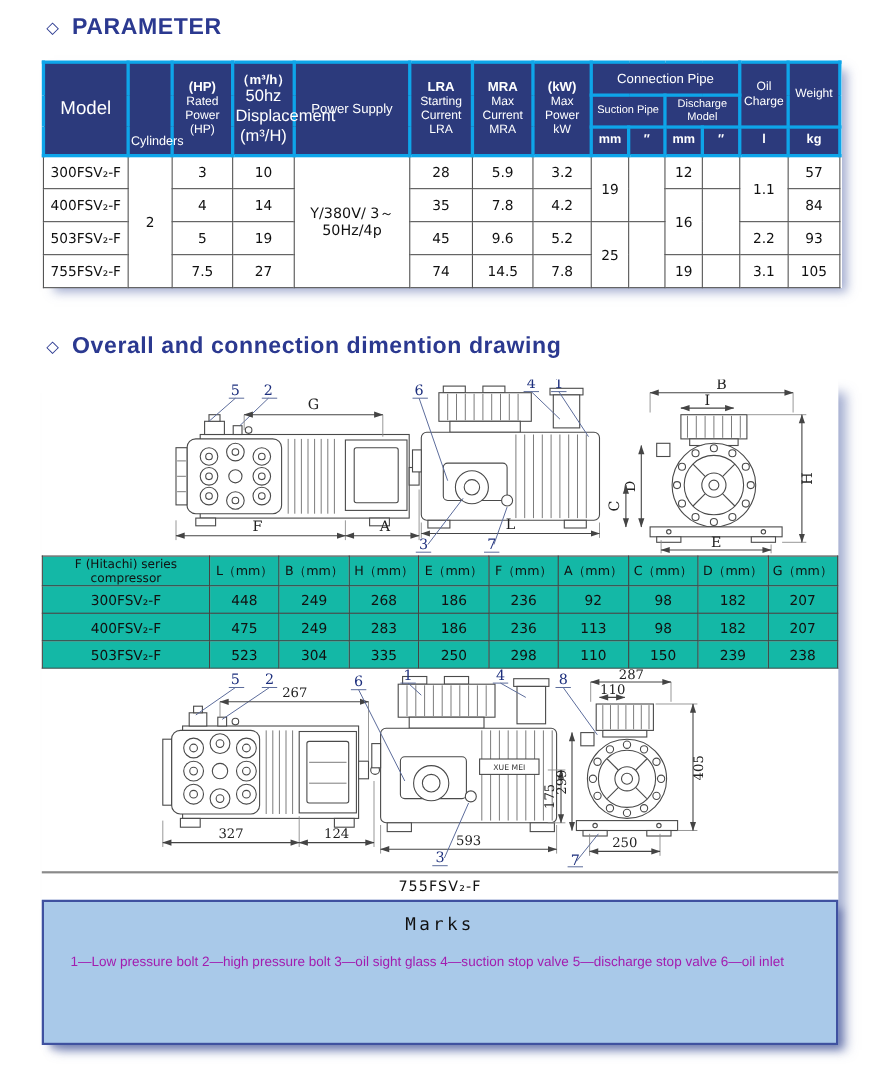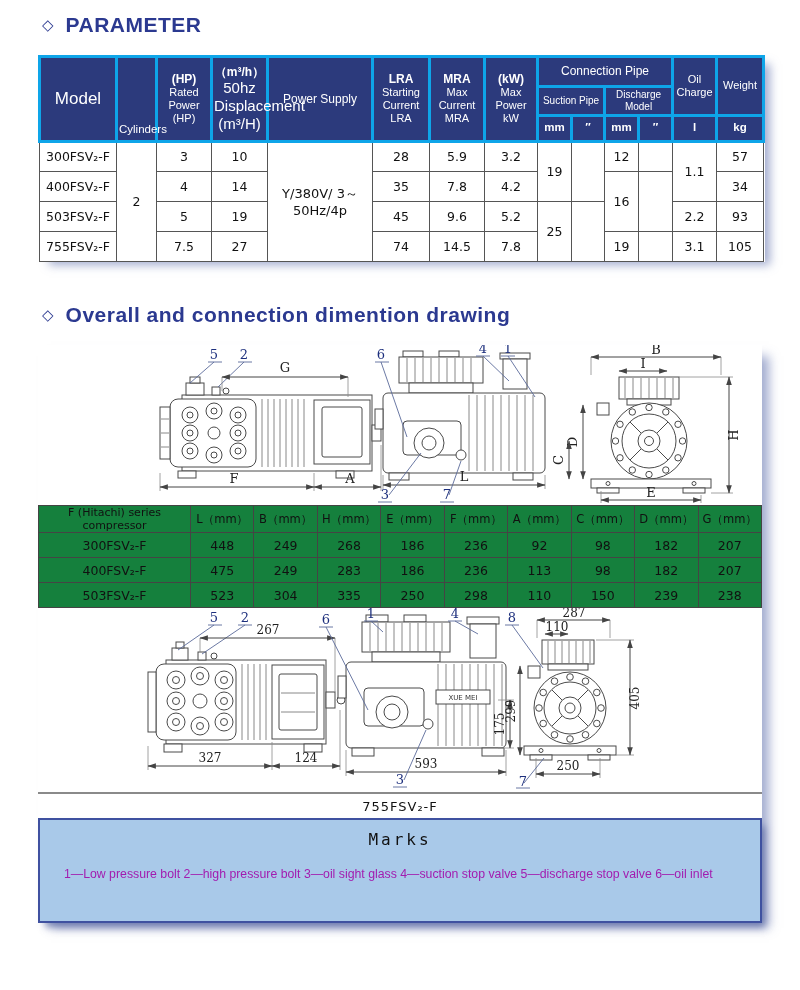--- a/index.html
+++ b/index.html
@@ -37,33 +37,33 @@
 
   
   #section { position:absolute; left:38px; top:345px; width:724px;
     box-shadow:10px 8px 10px -3px rgba(88,105,170,.55); background:#fff; }
   svg.draw { display:block; background:#fff; }
 
   
   #dim-table { width:724px; border-collapse:collapse; table-layout:fixed;
     border:1.5px solid #444; }
   #dim-table th, #dim-table td { border:1px solid #444; text-align:center;
-    vertical-align:middle; background:#15803d; color:#111; }
+    vertical-align:middle; background:#14b8a6; color:#111; }
   #dim-table th { font-weight:normal; font-size:11.5px; height:26px;
     font-family:"DejaVu Sans",sans-serif; }
   #dim-table th.rowhead { font-size:11px; }
   #dim-table td { font-size:12.5px; height:25px; font-family:"DejaVu Sans",sans-serif; }
 
   
   #caption-row { border-top:2px solid #8a8a8a; height:26px; line-height:26px;
     text-align:center; font-size:13px; letter-spacing:1px; color:#111;
     font-family:"DejaVu Sans",sans-serif; background:#fff; }
 
   
-  #marks { background:#a9c9e9; border:2px solid #3f51a0; height:105px; padding:10px 24px 0 24px;
+  #marks { background:#a9c9e9; border:2px solid #3f51a0; height:132px; padding:10px 24px 0 24px;
     box-shadow:5px 6px 7px -2px rgba(70,85,150,.6); }
   #marks .title { text-align:center; font-family:"DejaVu Sans Mono",monospace;
     font-size:16px; letter-spacing:3px; color:#111; margin-bottom:14px; }
   #marks .line { font-size:12.3px; color:#a21caf; line-height:1.85;
     font-family:"Liberation Sans",sans-serif; }
 
   
   .ln   { stroke:#4a4a4a; fill:none; stroke-width:1; }
   .lnf  { stroke:#4a4a4a; fill:#fff; stroke-width:1; }
   .rib  { stroke:#6a6a6a; stroke-width:.8; }
@@ -175,21 +175,21 @@
       </tr>
       <tr>
         <td>400FSV₂-F</td>
         <td>4</td>
         <td>14</td>
         <td>35</td>
         <td>7.8</td>
         <td>4.2</td>
         <td rowspan="2">16</td>
         <td rowspan="2"></td>
-        <td>34</td>
+        <td>84</td>
       </tr>
       <tr>
         <td>503FSV₂-F</td>
         <td>5</td>
         <td>19</td>
         <td>45</td>
         <td>9.6</td>
         <td>5.2</td>
         <td rowspan="2">25</td>
         <td rowspan="2"></td>

